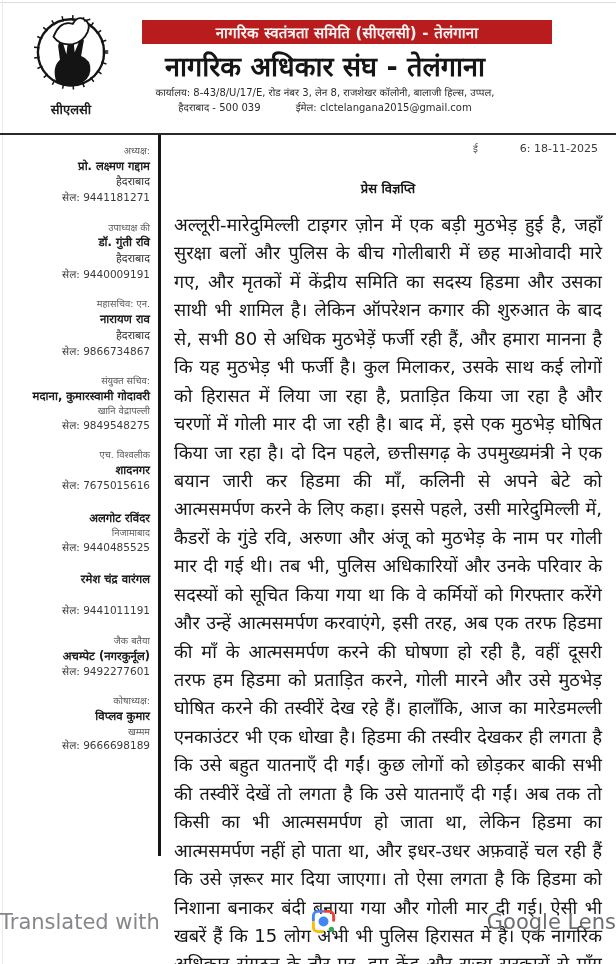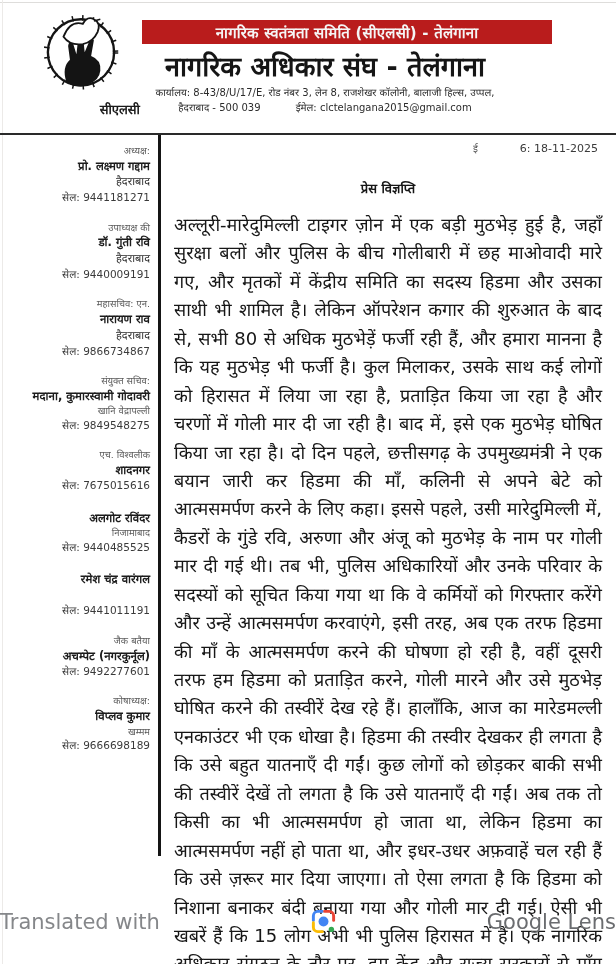--- a/index.html
+++ b/index.html
@@ -6,21 +6,21 @@
   *{box-sizing:border-box;}
   .page{
     position:relative;width:616px;height:964px;margin:0 auto;background:#ffffff;
     font-family:"DejaVu Sans",sans-serif;color:#1f1f1f;overflow:hidden;
   }
   .photo-edge-top{position:absolute;left:0;top:2px;width:100%;height:1px;background:#dedddb;}
   .photo-edge-left{position:absolute;left:2px;top:0;width:1px;height:100%;background:#eceae8;}
 
   
   .header{position:absolute;left:0;top:0;width:616px;height:134px;}
-  .logo-wrap{position:absolute;left:22px;top:10px;width:118px;text-align:right;}
+  .logo-wrap{position:absolute;left:12px;top:10px;width:118px;text-align:center;}
   .logo-svg{width:104px;height:92px;display:block;margin:0 auto;}
   .logo-caption{font-size:13px;font-weight:700;color:#1a1a1a;margin-top:-2px;}
   .header-bar{
     position:absolute;left:104px;top:20px;width:410px;height:24px;background:#b91c1c;
     color:#f5f5f5;font-size:15px;font-weight:700;display:flex;align-items:center;justify-content:center;
     letter-spacing:.2px;
     margin-left:38px;
   }
   .org-title{
     position:absolute;left:108px;top:47px;width:434px;text-align:center;

